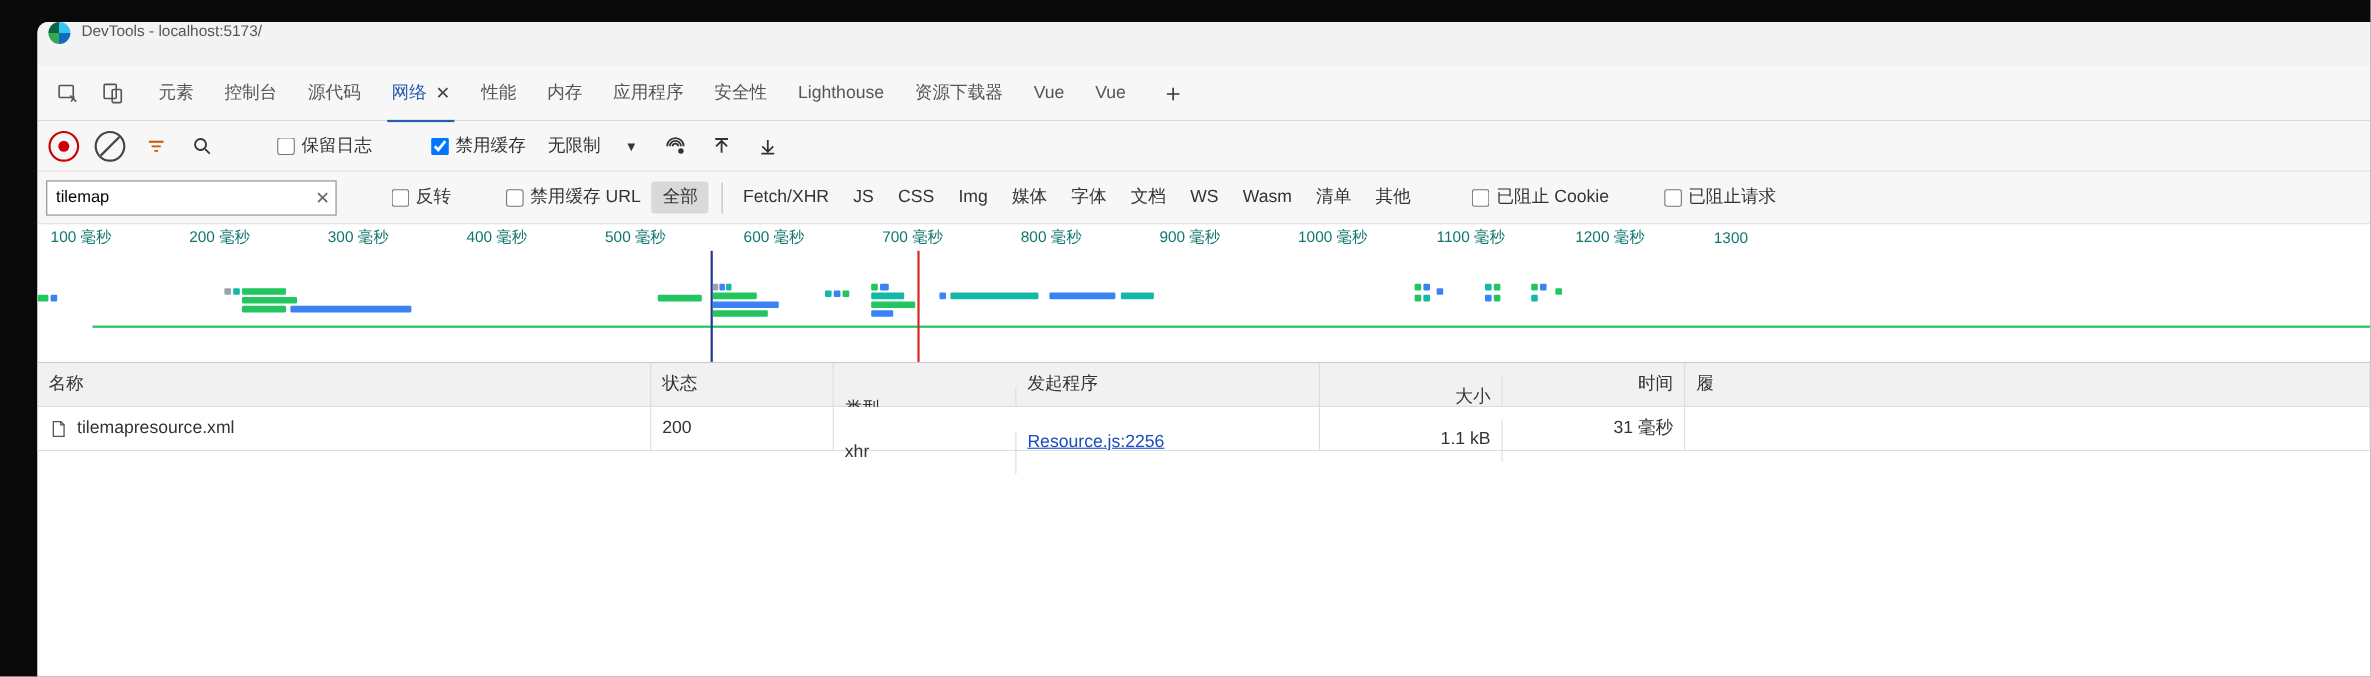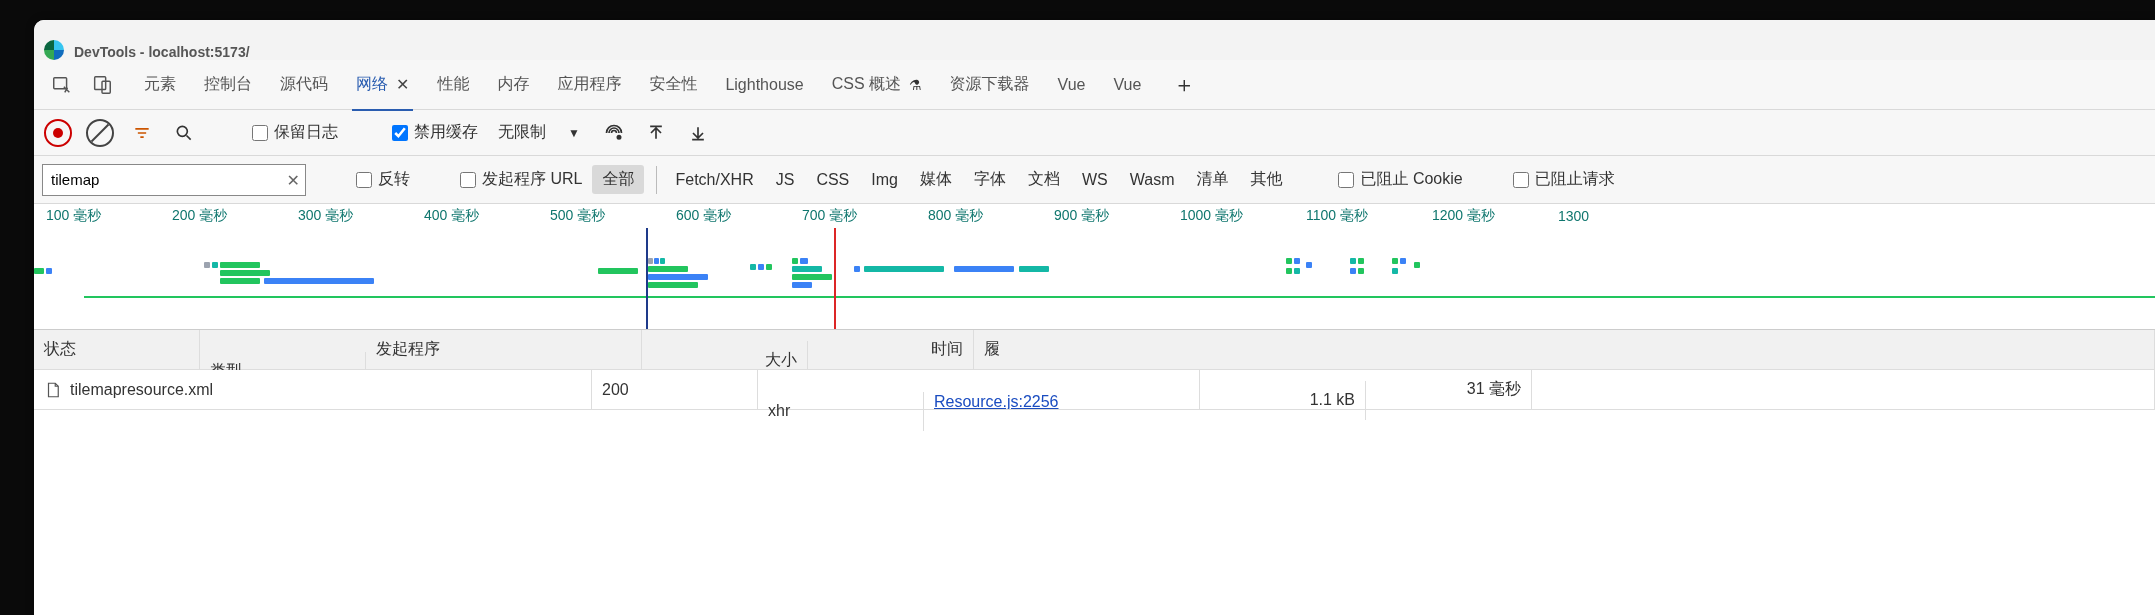--- a/index.html
+++ b/index.html
@@ -22,25 +22,24 @@
     border-top-left-radius: 10px;
     box-shadow: 0 0 8px rgba(0,0,0,.3);
     display: flex;
     flex-direction: column;
     overflow: hidden;
   }
   
   .titlebar {
     height: 40px;
     display: flex;
-    align-items: flex-end;
+    align-items: flex-start;
     padding: 0 10px;
     background: #f3f3f3;
     gap: 10px;
-    font-weight: bold;
   }
   .edge-logo {
     width: 20px; height: 20px;
     border-radius: 50%;
     background: conic-gradient(#36c5f0 0 90deg, #0f6cbd 90deg 180deg, #34a853 180deg 270deg, #0a6640 270deg 360deg);
   }
   .titlebar-title { color: #555; font-size: 14px; }
   
   .main-tabs {
     height: 50px;
@@ -242,24 +241,20 @@
     <div class="main-tab">
         <span>应用程序</span>
       </div>
     <div class="main-tab">
         <span>安全性</span>
       </div>
     <div class="main-tab">
         <span>Lighthouse</span>
       </div>
     <div class="main-tab">
-        <span>CSS 概述</span>
-        <span class="flask-icon">⚗</span>
-      </div>
-    <div class="main-tab">
         <span>资源下载器</span>
       </div>
     <div class="main-tab">
         <span>Vue</span>
       </div>
     <div class="main-tab">
         <span>Vue</span>
       </div>
     <div class="plus-btn">＋</div>
   </div>
@@ -314,21 +309,21 @@
     <div class="filter-input-wrap">
       <input class="filter-input" value="tilemap" style="">
       <span class="clear-x">✕</span>
     </div>
     <label class="chk">
         <input type="checkbox" style="">
         <span>反转</span>
       </label>
     <label class="chk">
         <input type="checkbox" style="">
-        <span>发起程序 URL</span>
+        <span>禁用缓存 URL</span>
       </label>
     <span class="pill-all">全部</span>
     <span class="vbar"></span>
     <span class="type-btn">Fetch/XHR</span>
     <span class="type-btn">JS</span>
     <span class="type-btn">CSS</span>
     <span class="type-btn">Img</span>
     <span class="type-btn">媒体</span>
     <span class="type-btn">字体</span>
     <span class="type-btn">文档</span>
@@ -442,20 +437,21 @@
 
       <div class="tl-bar bar-green" style="left:1358px; top:30px; width:6px"></div>
       <div class="tl-bar bar-blue" style="left:1366px; top:30px; width:6px"></div>
       <div class="tl-bar bar-teal" style="left:1358px; top:40px; width:6px"></div>
       <div class="tl-bar bar-green" style="left:1380px; top:34px; width:6px"></div>
     </div>
   </div>
 
   <div class="req-table">
     <div class="thead">
+      <div class="col col-name">名称</div>
       <div class="col col-status">状态</div>
       <div class="col col-type">类型</div>
       <div class="col col-init">发起程序</div>
       <div class="col col-size">大小</div>
       <div class="col col-time">时间</div>
       <div class="col col-wf">履</div>
     </div>
     <div class="trow">
       <div class="col col-name">
         <svg class="file-icon" viewBox="0 0 24 24" fill="none" stroke="#555" stroke-width="1.6">

